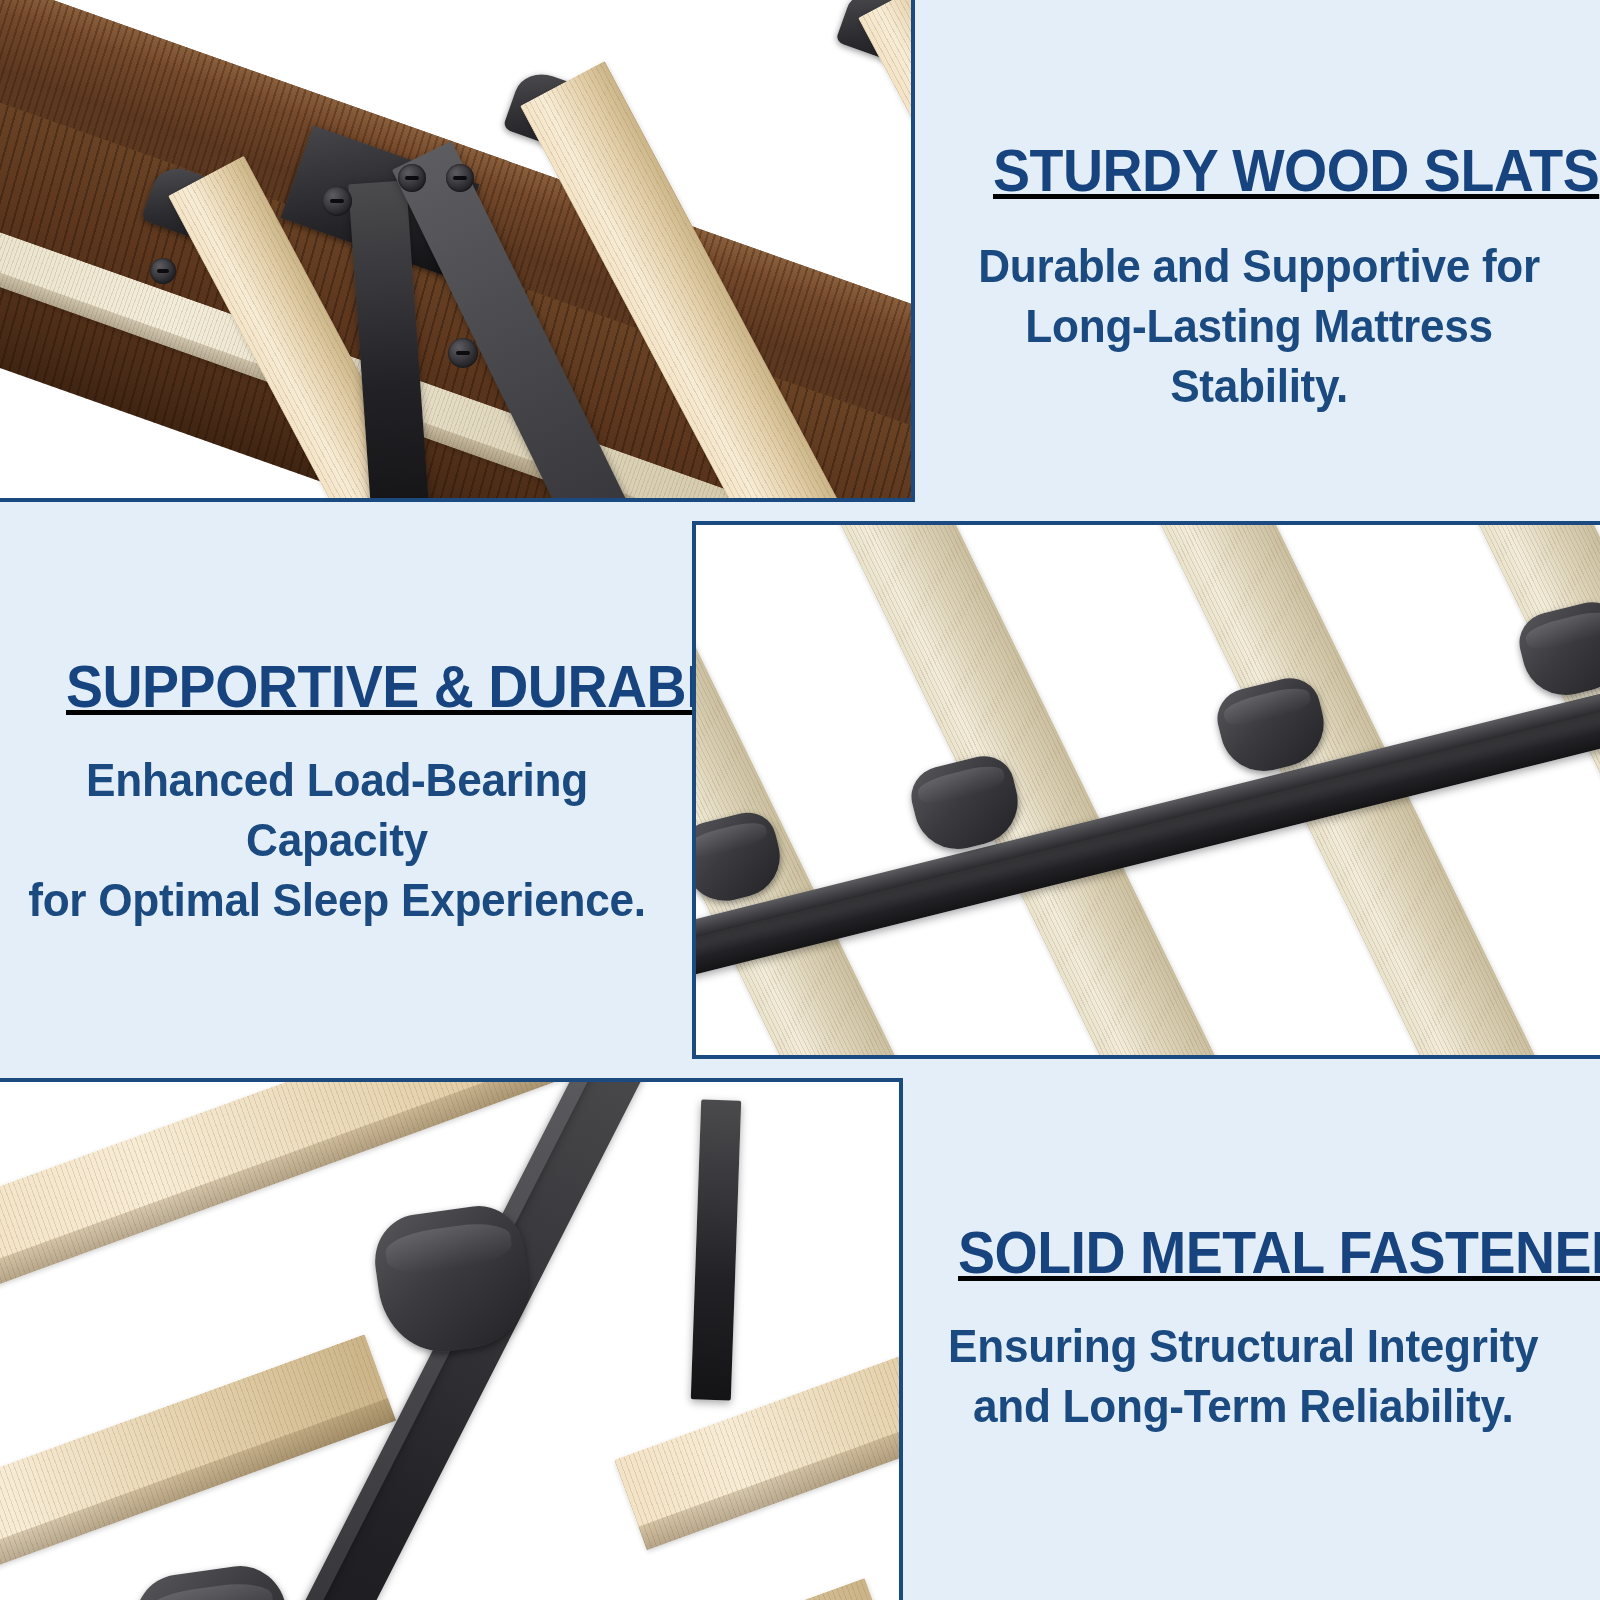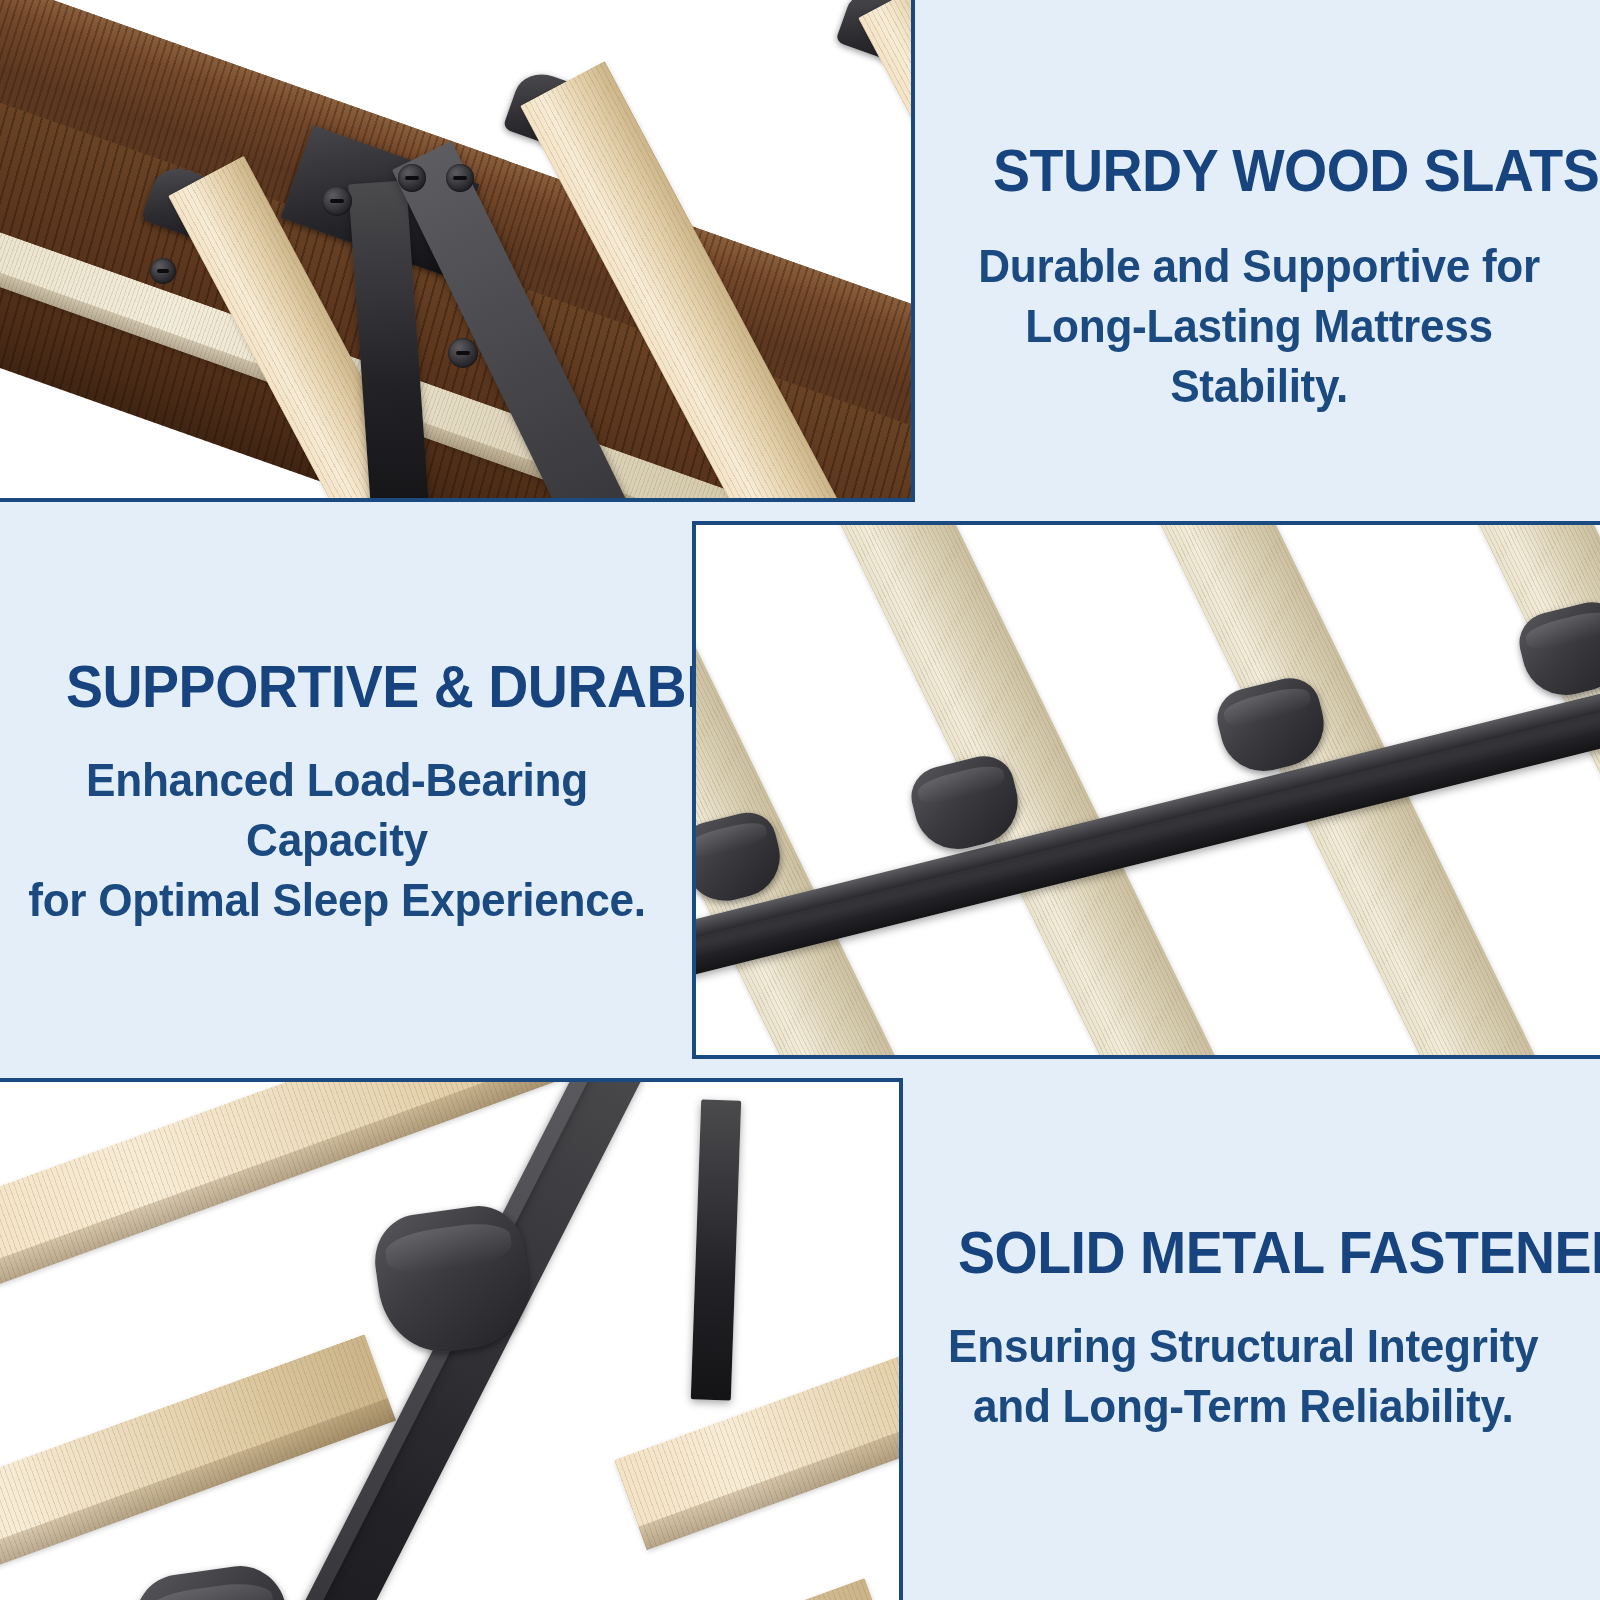--- a/index.html
+++ b/index.html
@@ -98,21 +98,21 @@
   .cap {
     position:absolute;
     background:linear-gradient(155deg,#4d4d52,#2c2c31 50%,#151518);
     border-radius:26% 26% 8% 8% / 40% 40% 12% 12%;
     box-shadow:0 2px 6px rgba(0,0,0,.4);
   }
 
   
   .textblock { position:absolute; }
 
-  .heading-row { display:flex; align-items:flex-start; }
+  .heading-row { display:flex; align-items:flex-start;text-decoration:underline; }
   .accent {
     display:inline-block;
     position:relative;
     width:40px;
     flex:0 0 40px;
     margin-right:6px;
   }
   .accent .bar-orange {
     position:absolute; left:0; top:4%; width:16px; height:96%;
     background:#ee7823;

